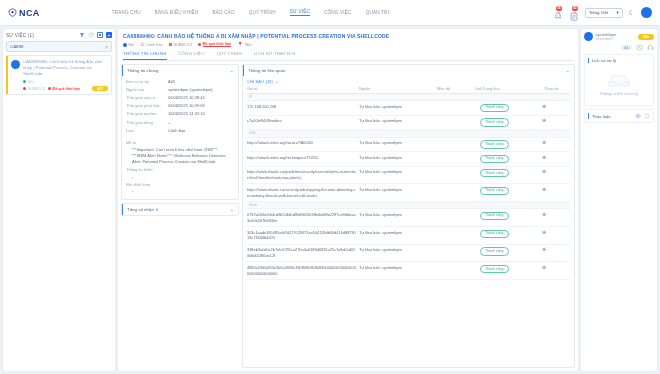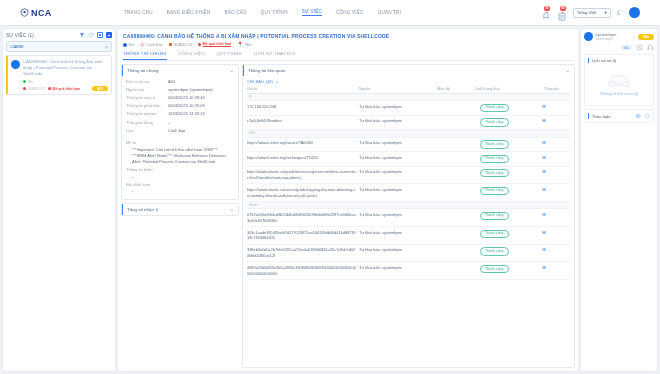--- a/index.html
+++ b/index.html
@@ -10,21 +10,21 @@
     font-size: 5px;
     color: #333;
     overflow: hidden;
   }
   
   .navbar {
     height: 26px;
     background: #ffffff;
     display: flex;
     align-items: center;
-    padding: 0 20px;
+    padding: 0 8px;
     border-bottom: 1px solid #e3e8ef;
     position: relative;
   }
   .brand { display: flex; align-items: center; gap: 2px; }
   .brand-mark { width: 9px; height: 9px; }
   .brand-text {
     font-size: 9px; font-weight: bold; color: #1f3c88;
     letter-spacing: .4px;
   }
   .nav-links {

